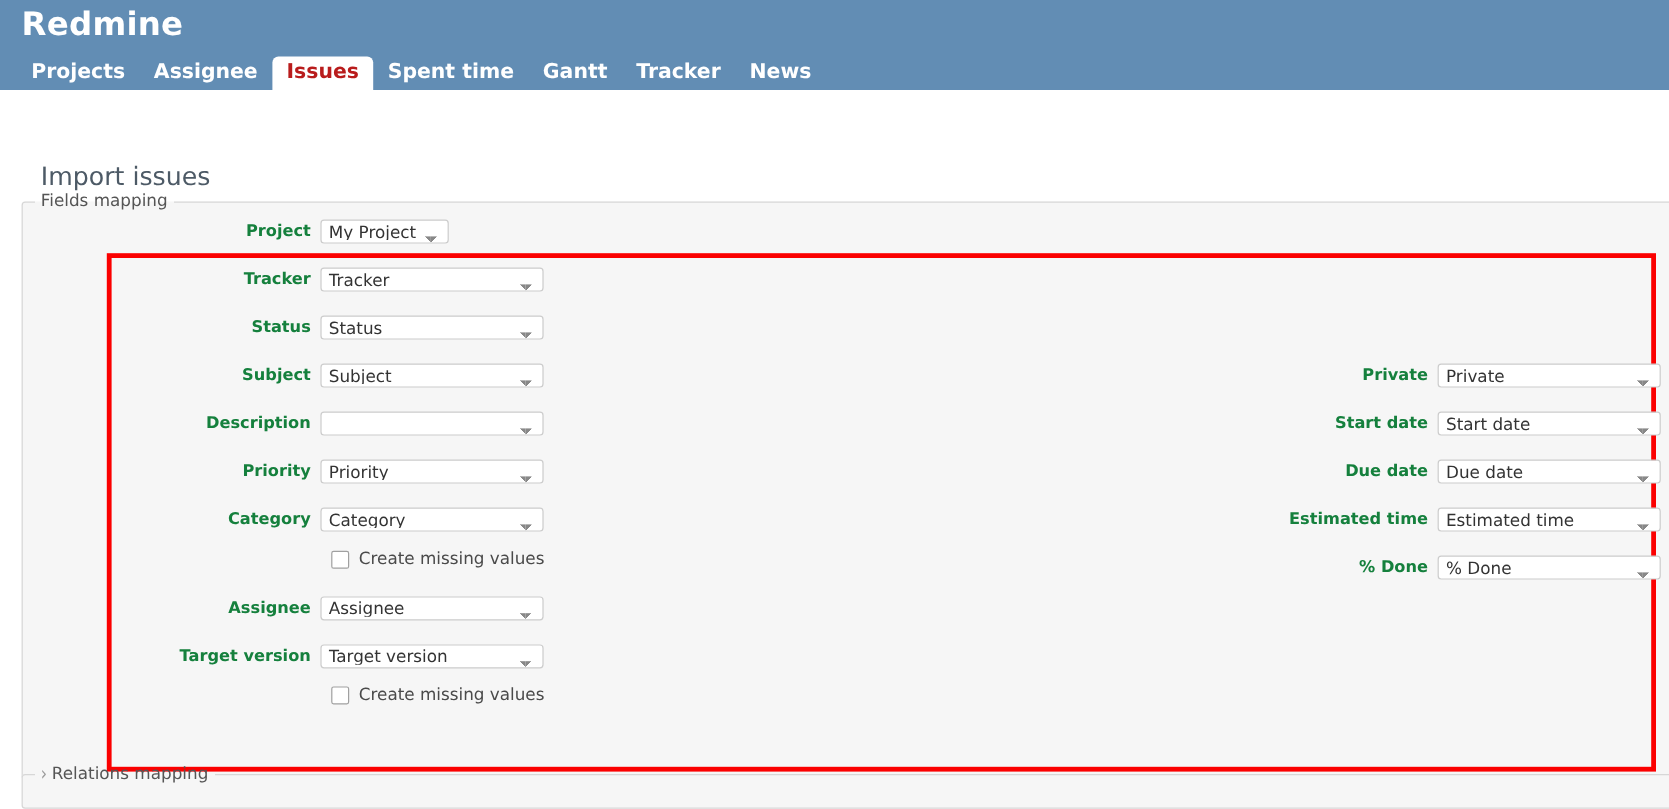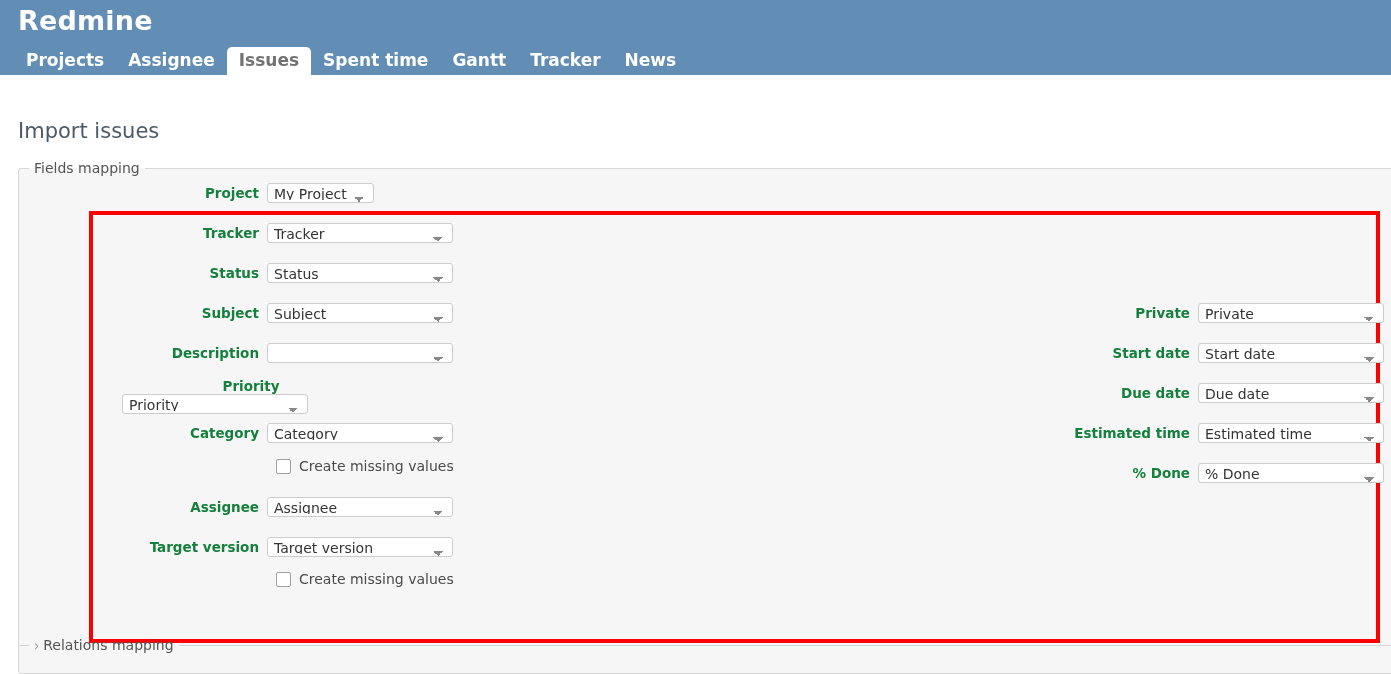--- a/index.html
+++ b/index.html
@@ -45,41 +45,41 @@
     line-height: 27px;
     padding: 0 12px;
     font-size: 17px;
     font-weight: bold;
     color: #ffffff;
     text-decoration: none;
     vertical-align: bottom;
   }
   #main-menu .menu-item.selected {
     background: #ffffff;
-    color: #737373;
+    color: #b91c1c;
     border-radius: 5px 5px 0 0;
   }
 
   
   #content {
     position: absolute;
     top: 105px;
     left: 0;
     width: 1391px;
     height: 569px;
     background: #ffffff;
   }
   #page-title {
     position: absolute;
     left: 18px;
     top: 13px;
     font-size: 21px;
     font-weight: normal;
     color: #4d5a66;
-    margin: 0;
+    margin: 16px;
     line-height: 26px;
   }
 
   
   #fields-mapping {
     position: absolute;
     left: 18px;
     top: 55px;
     width: 1376px;
     height: 490px;
@@ -264,21 +264,21 @@
         </select>
       </div>
 
       <div class="frow col-left" style="top:162px;">
         <span class="flabel">Description</span>
         <select class="fselect wide">
           <option></option>
         </select>
       </div>
 
-      <div class="frow col-left" style="top:202px;flex-direction:column;">
+      <div class="frow col-left" style="top:202px;">
         <span class="flabel">Priority</span>
         <select class="fselect wide">
           <option>Priority</option>
         </select>
       </div>
 
       <div class="frow col-left" style="top:242px;">
         <span class="flabel">Category</span>
         <select class="fselect wide">
           <option>Category</option>

